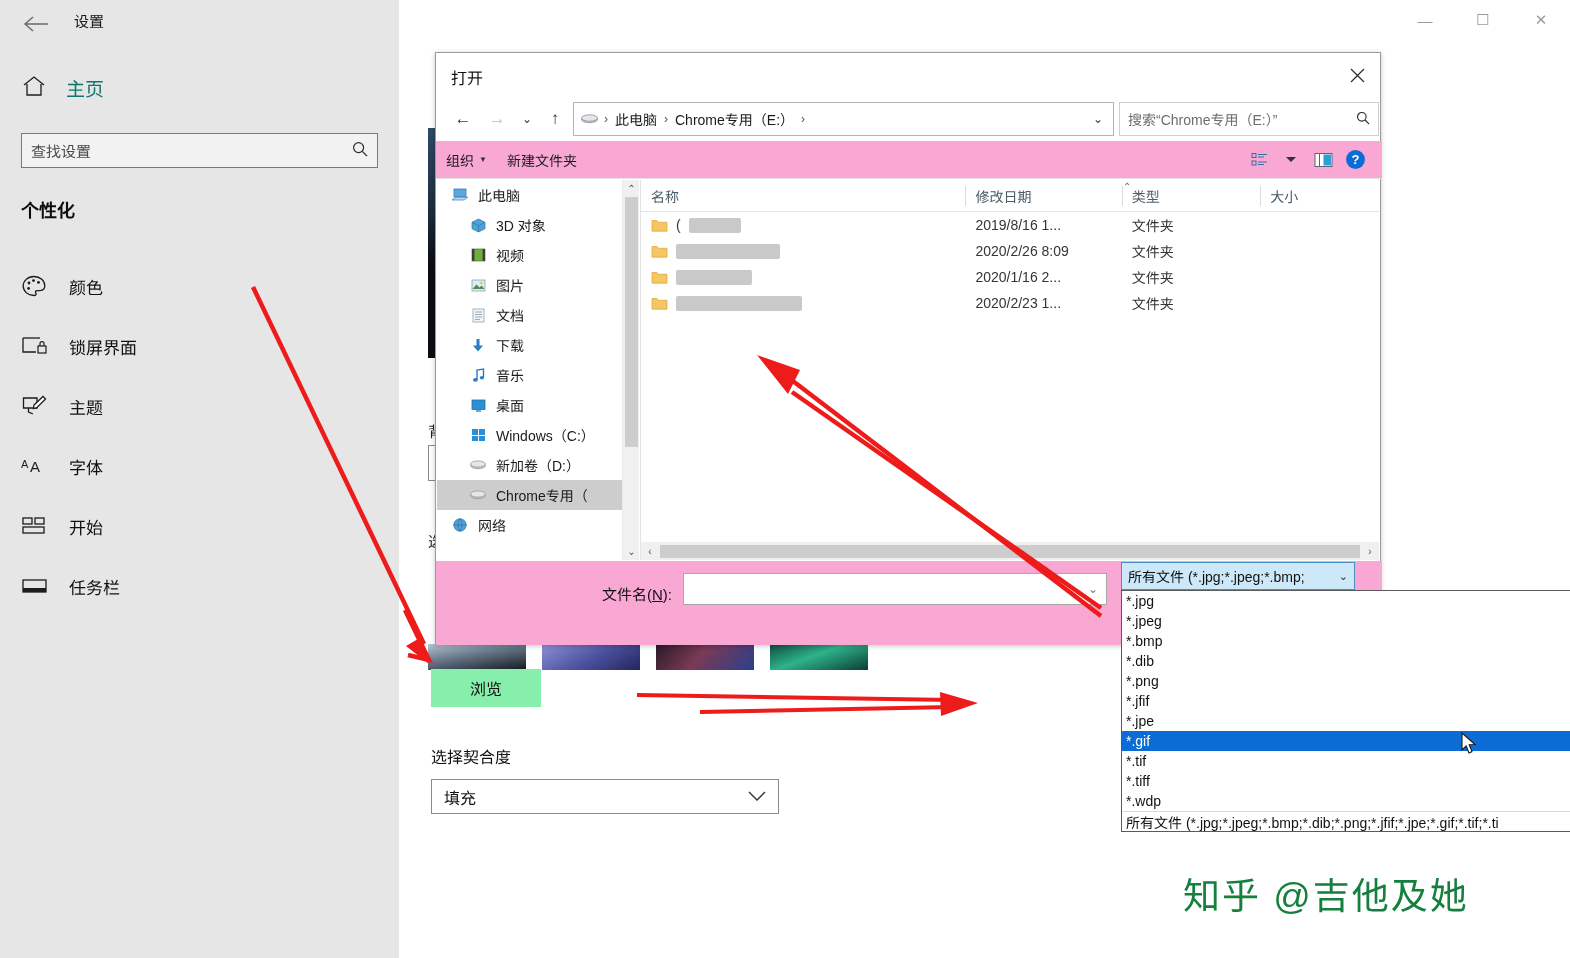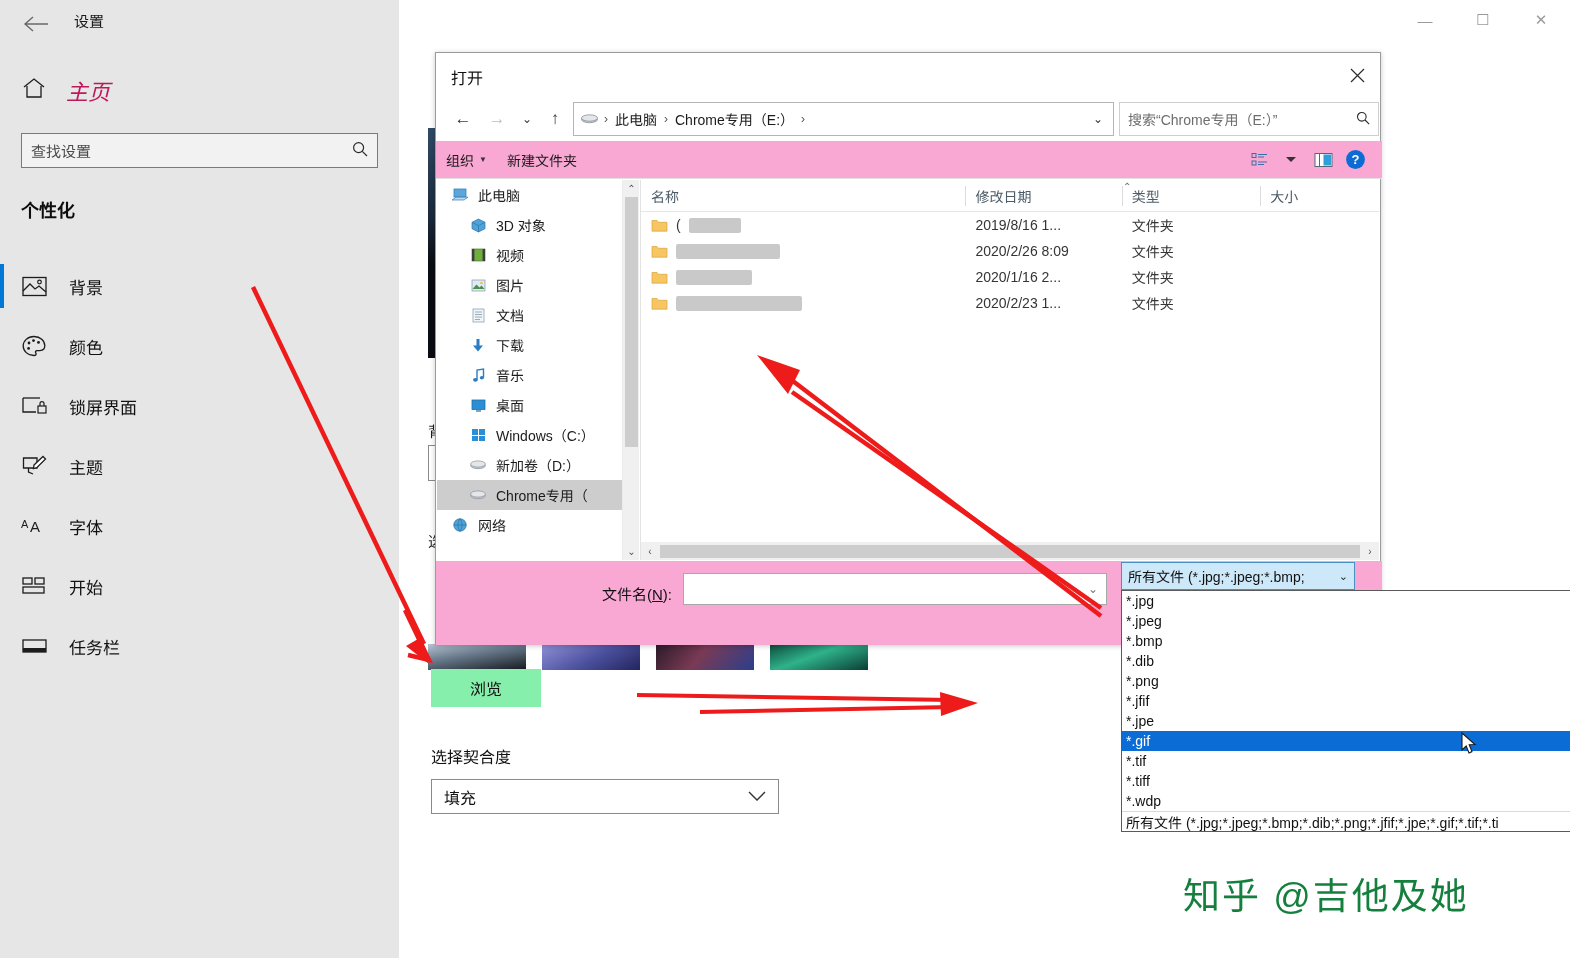--- a/index.html
+++ b/index.html
@@ -21,21 +21,21 @@
   .back-arrow {
     position: absolute; left: 14px; top: 6px; width: 44px; height: 36px;
     display: flex; align-items: center; justify-content: center;
     color: #6a6a6a; font-size: 22px; line-height: 1;
   }
   .win-title {
     position: absolute; left: 74px; top: 10px;
     font-size: 15px; color: #1a1a1a; font-weight: 400;
   }
   .home-row { position: absolute; left: 22px; top: 74px; display: flex; align-items: center; gap: 20px; }
-  .home-label { font-size: 22px; color: #be185d; font-style: italic; }
+  .home-label { font-size: 19px; color: #0f766e; }
   .search-box {
     position: absolute; left: 21px; top: 133px; width: 357px; height: 35px;
     background: #f2f2f2; border: 1px solid #7a7a7a;
     display: flex; align-items: center; padding: 0 9px;
   }
   .search-ph { font-size: 15px; color: #4c4c4c; flex: 1; }
   .search-ico { color: #2b2b2b; font-size: 15px; }
   .sect-title {
     position: absolute; left: 21px; top: 196px;
     font-size: 18px; font-weight: bold; color: #0d0d0d;
@@ -307,30 +307,20 @@
         <svg width="16" height="16" viewBox="0 0 16 16">
           <circle cx="6.6" cy="6.6" r="5" stroke="#2b2b2b" stroke-width="1.2" fill="none"></circle>
           <path d="M10.3 10.3 L15 15" stroke="#2b2b2b" stroke-width="1.2"></path>
         </svg>
       </span>
     </div>
 
     <div class="sect-title">个性化</div>
 
     <div class="nav-list">
-      <div class="nav-item active">
-        <span class="nav-ico">
-          <svg width="25" height="21" viewBox="0 0 25 21">
-            <rect x="1" y="1.5" width="23" height="18" stroke="#1c1c1c" stroke-width="1.3" fill="none"></rect>
-            <path d="M1 15 L8 8 L13 13 L17 10 L24 16" stroke="#1c1c1c" stroke-width="1.3" fill="none"></path>
-            <circle cx="17.5" cy="6" r="1.8" stroke="#1c1c1c" stroke-width="1.2" fill="none"></circle>
-          </svg>
-        </span>
-        <span class="nav-label">背景</span>
-      </div>
 
       <div class="nav-item">
         <span class="nav-ico">
           <svg width="24" height="22" viewBox="0 0 24 22">
             <path d="M12 1.5 C5.6 1.5 1.2 6 1.2 11 C1.2 16 5.6 20.5 12 20.5 C14 20.5 14.6 19 13.8 18 C13 17 13.6 15.6 15.2 15.6 L18 15.6 C21 15.6 22.8 13.4 22.8 10.6 C22.8 5.6 18.3 1.5 12 1.5 Z" stroke="#1c1c1c" stroke-width="1.3" fill="none"></path>
             <circle cx="7" cy="8" r="1.4" fill="#1c1c1c"></circle>
             <circle cx="11.5" cy="5.6" r="1.4" fill="#1c1c1c"></circle>
             <circle cx="16.5" cy="7.4" r="1.4" fill="#1c1c1c"></circle>
             <circle cx="6.6" cy="13.4" r="1.4" fill="#1c1c1c"></circle>
           </svg>

